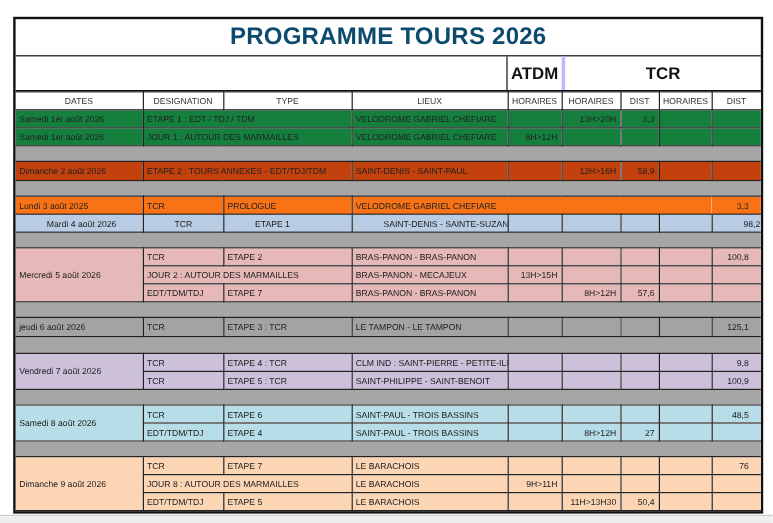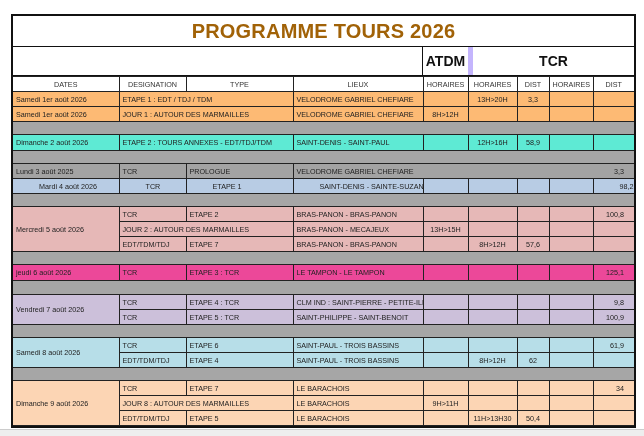--- a/index.html
+++ b/index.html
@@ -1,34 +1,34 @@
 <!DOCTYPE html>
 <html><head>
 <meta charset="utf-8">
 <style>
   html,body{margin:0;padding:0;background:#fff;}
   body{width:644px;height:436px;position:relative;overflow:hidden;font-family:"Liberation Sans",sans-serif;}
   .sheet{position:absolute;left:11px;top:14px;width:625px;border:2px solid #111;box-sizing:border-box;background:#fff;}
-  .title{height:30px;border-bottom:1px solid #111;display:flex;align-items:center;justify-content:center;font-weight:bold;font-size:20px;color:#a16207;letter-spacing:0.2px;}
+  .title{height:30px;border-bottom:1px solid #111;display:flex;align-items:center;justify-content:center;font-weight:bold;font-size:20px;color:#0c4a6e;letter-spacing:0.2px;}
   .grouprow{height:28px;border-bottom:1px solid #111;display:flex;}
   .grouprow .blank{width:409px;border-right:1px solid #111;}
-  .grouprow .g{display:flex;align-items:center;justify-content:center;font-weight:bold;font-size:14px;color:#111;border-right:5px solid #c4b5fd;}
+  .grouprow .g{display:flex;align-items:center;justify-content:center;font-weight:bold;font-size:14px;color:#111;border-right:3px solid #c4b5fd;}
   .grouprow .g:last-child{border-right:none;}
   table{border-collapse:collapse;width:100%;table-layout:fixed;}
   td,th{border:1px solid #222;font-size:7.2px;color:#222;padding:0 3px;white-space:nowrap;overflow:hidden;height:14px;font-weight:normal;}
   th{text-align:center;background:#fff;height:14px;color:#333;}
-  td.c{text-align:center;}
+  td.c{text-align:right;}
   td.r{text-align:right;padding-right:10px;}
   tr.sep td{background:#a6a6a6;height:12px;}
-  .tan td{background:#fdba74;}
-  .blue td{background:#5eead4;}
-  .cyan td{background:#a3a3a3;}
+  .tan td{background:#15803d;}
+  .blue td{background:#c2410c;}
+  .cyan td{background:#f97316;}
   .lblue td{background:#b8cce4;padding-left:26px;}
   .pink td{background:#e6b8b7;}
-  .green td{background:#ec4899;}
+  .green td{background:#a3a3a3;}
   .lav td{background:#ccc0da;}
   .aqua td{background:#b7dee8;}
   .peach td{background:#fcd5b4;}
   table td:first-child, table th:first-child{border-left:none;}
   table td:last-child, table th:last-child{border-right:none;}
   .bottombar{position:absolute;left:0;top:429px;width:644px;height:7px;background:#eee;border-top:1px solid #ccc;}
 </style>
 </head>
 <body>
 
@@ -201,46 +201,46 @@
 
     <tr class="aqua">
       <td rowspan="2">Samedi 8 août 2026</td>
       <td>TCR</td>
       <td>ETAPE 6</td>
       <td>SAINT-PAUL - TROIS BASSINS</td>
       <td class="c"></td>
       <td class="c"></td>
       <td class="c"></td>
       <td class="c"></td>
-      <td class="r">61,9</td>
+      <td class="r">48,5</td>
     </tr>
     <tr class="aqua">
       <td>EDT/TDM/TDJ</td>
       <td>ETAPE 4</td>
       <td>SAINT-PAUL - TROIS BASSINS</td>
       <td class="c"></td>
       <td class="c">8H&gt;12H</td>
-      <td class="c">62</td>
+      <td class="c">27</td>
       <td class="c"></td>
       <td class="r"></td>
     </tr>
     <tr class="sep">
           <td colspan="9"></td>
         </tr>
 
     <tr class="peach">
       <td rowspan="3">Dimanche 9 août 2026</td>
       <td>TCR</td>
       <td>ETAPE 7</td>
       <td>LE BARACHOIS</td>
       <td class="c"></td>
       <td class="c"></td>
       <td class="c"></td>
       <td class="c"></td>
-      <td class="r">34</td>
+      <td class="r">76</td>
     </tr>
     <tr class="peach">
       <td colspan="2">JOUR 8 : AUTOUR DES MARMAILLES</td>
       <td>LE BARACHOIS</td>
       <td class="c">9H&gt;11H</td>
       <td class="c"></td>
       <td class="c"></td>
       <td class="c"></td>
       <td class="r"></td>
     </tr>

